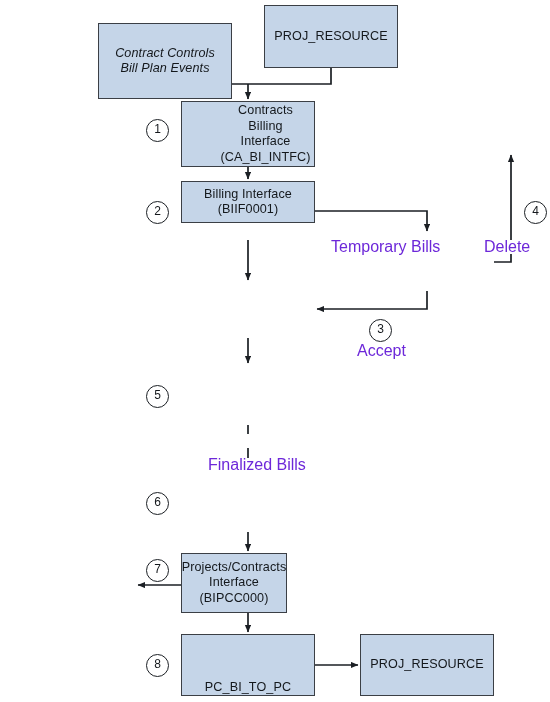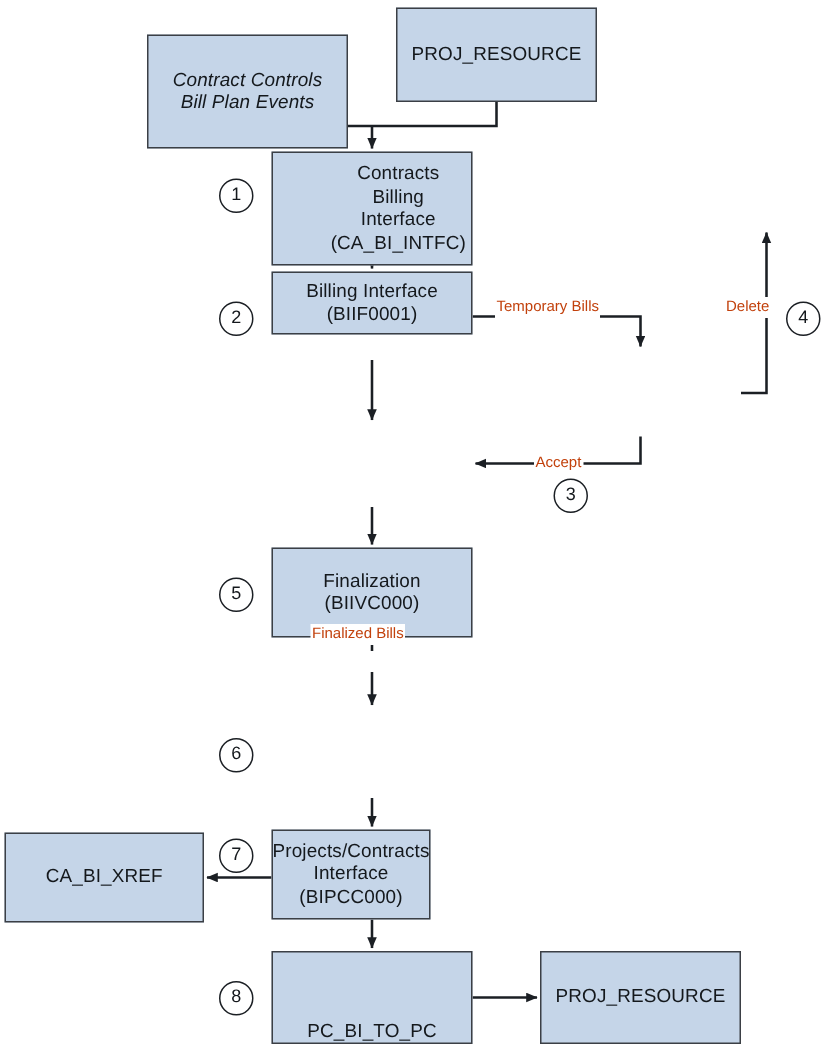--- a/index.html
+++ b/index.html
@@ -53,26 +53,27 @@
     background: #ffffff;
     color: #14181c;
     font-size: 12px;
     line-height: 19px;
     text-align: center;
     z-index: 5;
   }
   .edge-label {
     position: absolute;
     background: #ffffff;
-    color: #c2410c;
-    font-size: 10px;
+    color: #6d28d9;
+    font-size: 16px;
     line-height: 14px;
     white-space: nowrap;
     padding: 0 1px;
     z-index: 4;
+    margin-top: 42px;
   }
 </style>
 </head>
 <body>
 
 <div id="diagram-root">
 
   <svg id="flow-svg" viewBox="0 0 550 702" xmlns="http://www.w3.org/2000/svg">
     <defs>
       <marker id="arrowhead" markerWidth="9" markerHeight="9" refX="7.2" refY="3.2" orient="auto" markerUnits="userSpaceOnUse">
@@ -115,48 +116,41 @@
 
   <div class="node" style="left:98px; top:23px; width:134px; height:76px;font-style:italic;">
     <span class="node-text">Contract Controls
 Bill Plan Events</span>
   </div>
 
   <div class="node" style="left:264px; top:5px; width:134px; height:63px;">
     <span class="node-text">PROJ_RESOURCE</span>
   </div>
 
-  <div class="node" style="left:181px; top:101px; width:134px; height:76px;padding-left:35px;">
+  <div class="node" style="left:181px; top:101px; width:134px; height:66px;padding-left:35px;">
     <span class="node-text">Contracts Billing
 Interface
 (CA_BI_INTFC)</span>
   </div>
 
   <div class="node" style="left:181px; top:181px; width:134px; height:42px;">
     <span class="node-text">Billing Interface
 (BIIF0001)</span>
   </div>
 
 
 
-  <div class="node" style="left:181px; top:365px; width:134px; height:60px;">
-    <span class="node-text">Finalization
-(BIIVC000)</span>
-  </div>
 
 
   <div class="node" style="left:181px; top:553px; width:106px; height:60px;">
     <span class="node-text">Projects/Contracts
 Interface
 (BIPCC000)</span>
   </div>
 
-  <div class="node" style="left:3px; top:555px; width:133px; height:60px;">
-    <span class="node-text">CA_BI_XREF</span>
-  </div>
 
   <div class="node" style="left:181px; top:634px; width:134px; height:62px;align-items:flex-end;">
     <span class="node-text">PC_BI_TO_PC</span>
   </div>
 
   <div class="node" style="left:360px; top:634px; width:134px; height:62px;">
     <span class="node-text">PROJ_RESOURCE</span>
   </div>
 
   <div class="step-badge" style="left:146px; top:119px;">1</div>

